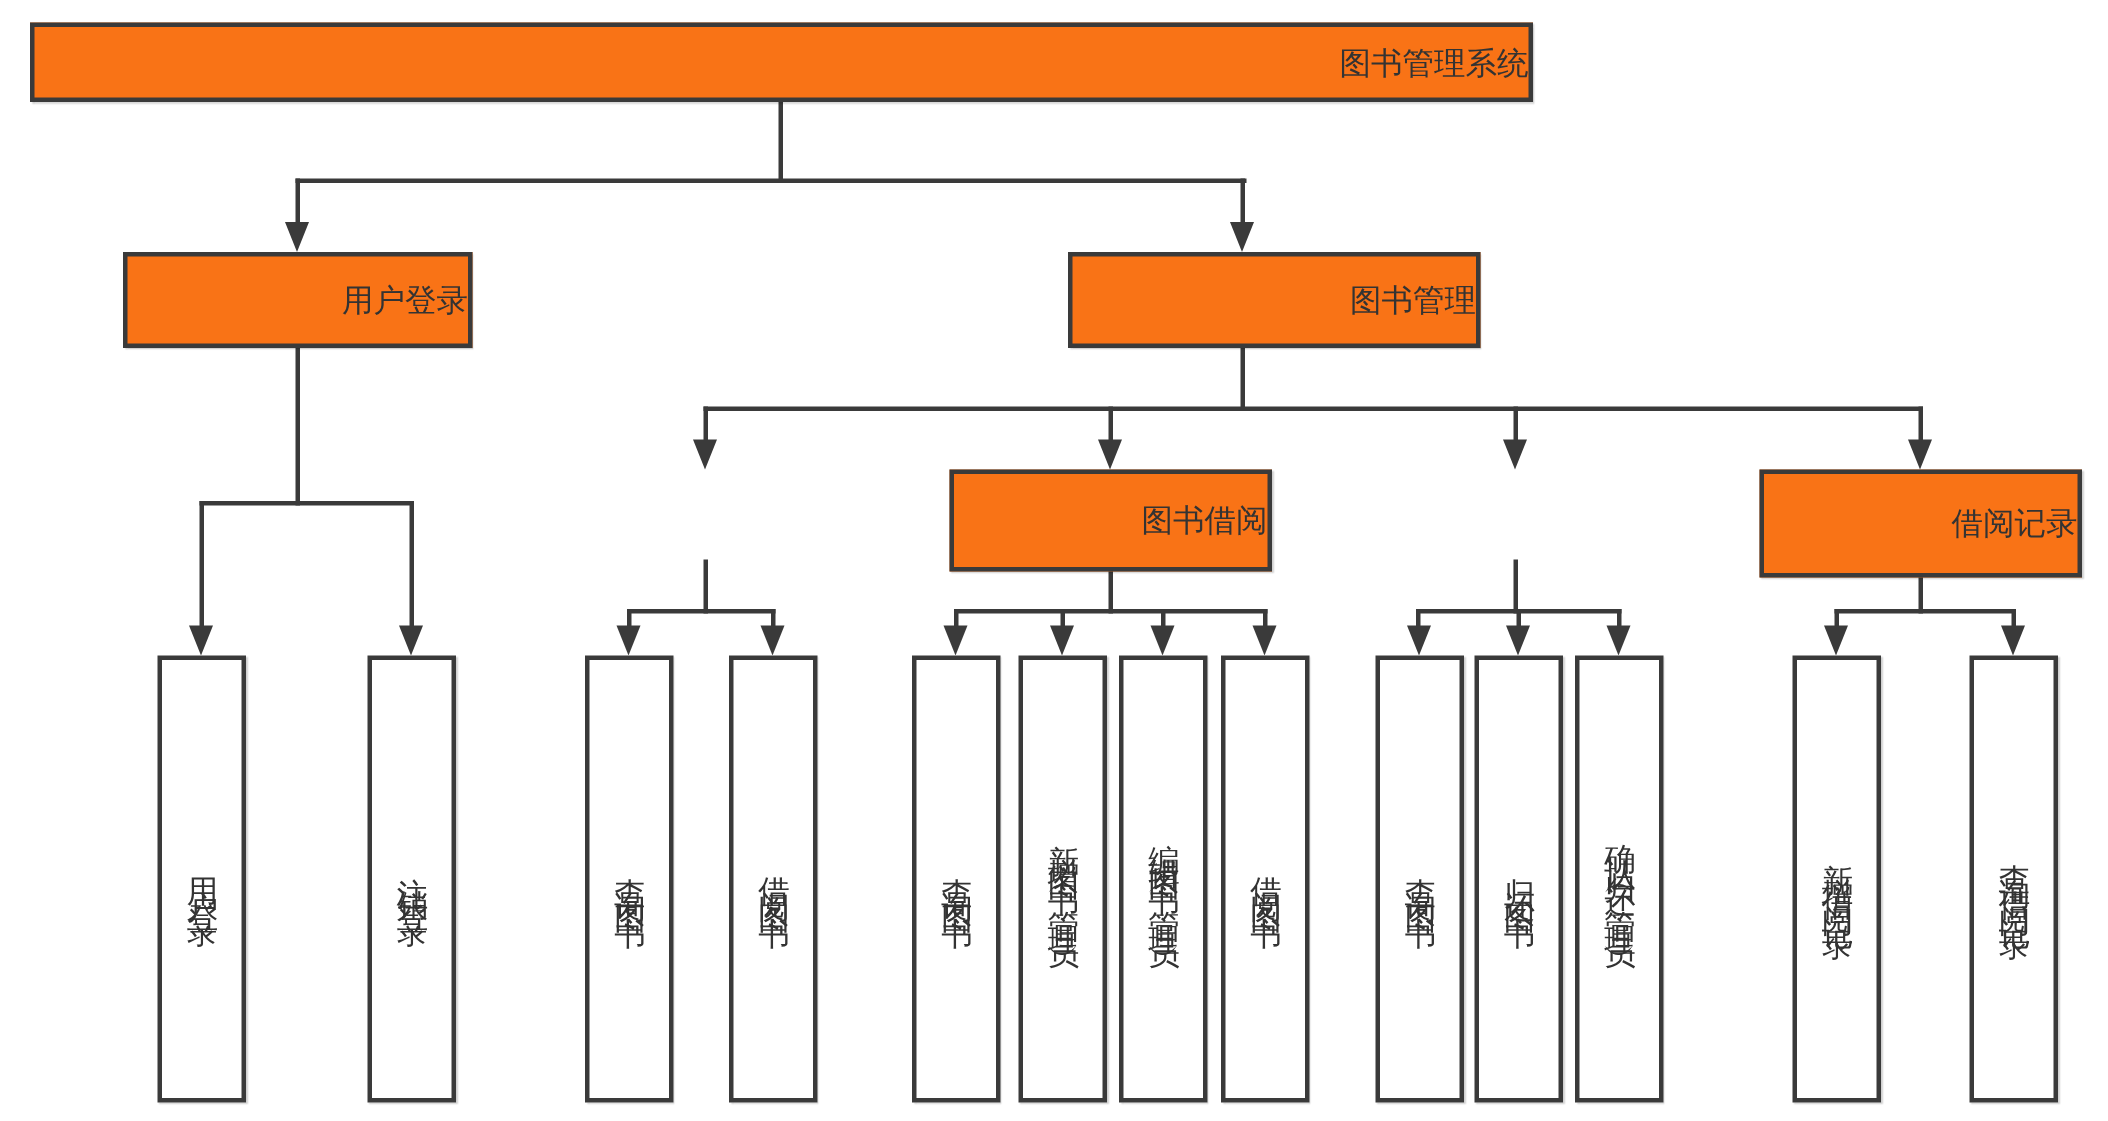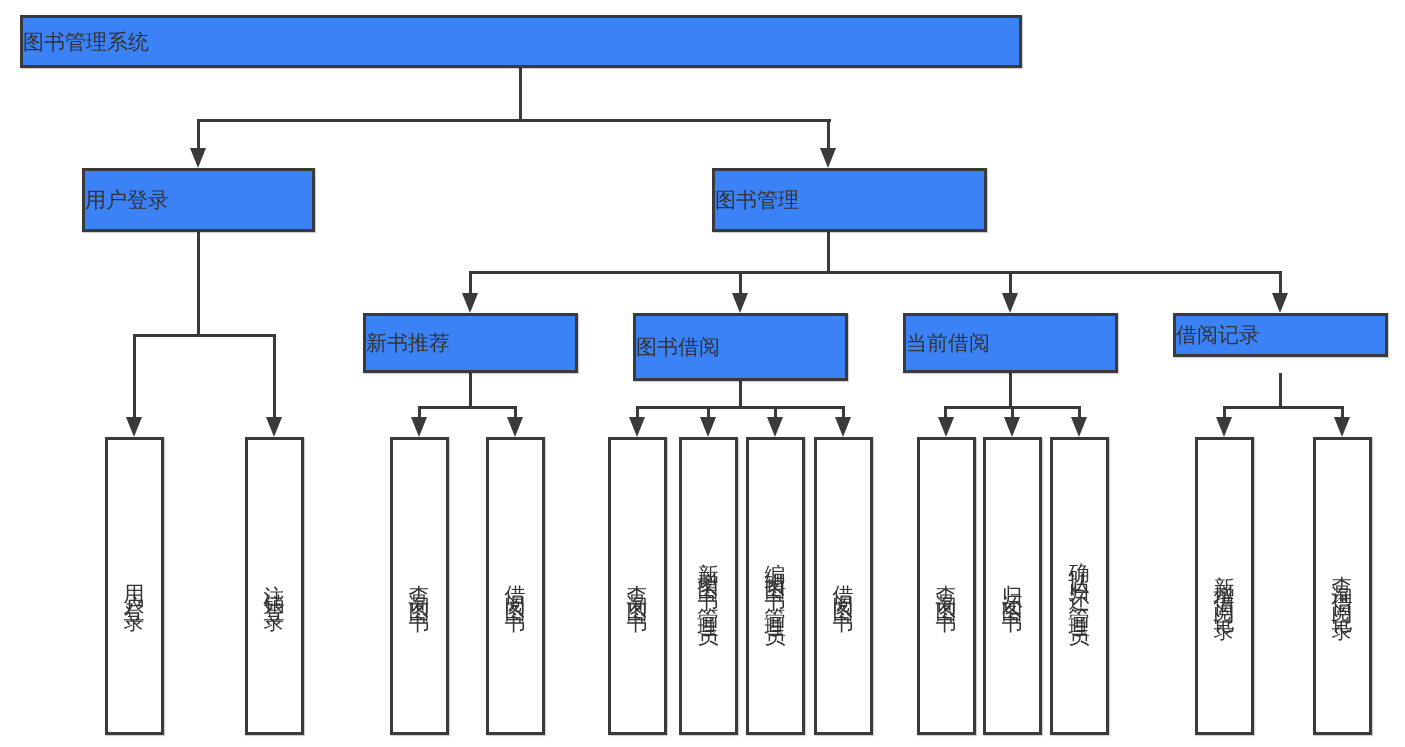--- a/index.html
+++ b/index.html
@@ -14,24 +14,24 @@
     position: relative;
     width: 1405px;
     height: 747px;
     background: var(--bg);
     overflow: hidden;
   }
   
   .hbox {
     position: absolute;
     border: 3px solid var(--line);
-    background: #3b82f6;
+    background: #f97316;
     display: flex;
     align-items: center;
-    justify-content: flex-start;
+    justify-content: flex-end;
     font-size: 21px;
     color: var(--text);
     box-shadow: 1px 1px 1px rgba(0,0,0,0.18);
     z-index: 2;
   }
   
   .vbox {
     position: absolute;
     width: 59px;
     height: 298px;
@@ -141,30 +141,24 @@
     <span>图书管理系统</span>
   </div>
 
   <div class="hbox" style="left:82px;top:168px;width:233px;height:64px">
     <span>用户登录</span>
   </div>
   <div class="hbox" style="left:712px;top:168px;width:275px;height:64px">
     <span>图书管理</span>
   </div>
 
-  <div class="hbox" style="left:363px;top:313px;width:215px;height:60px">
-    <span>新书推荐</span>
-  </div>
   <div class="hbox" style="left:633px;top:313px;width:215px;height:68px">
     <span>图书借阅</span>
   </div>
-  <div class="hbox" style="left:903px;top:313px;width:215px;height:60px">
-    <span>当前借阅</span>
-  </div>
-  <div class="hbox" style="left:1173px;top:313px;width:215px;height:44px">
+  <div class="hbox" style="left:1173px;top:313px;width:215px;height:72px">
     <span>借阅记录</span>
   </div>
 
   <div class="vbox" style="left:105px">
     <span class="vtext">用户登录</span>
   </div>
   <div class="vbox" style="left:245px">
     <span class="vtext">注销登录</span>
   </div>
 

